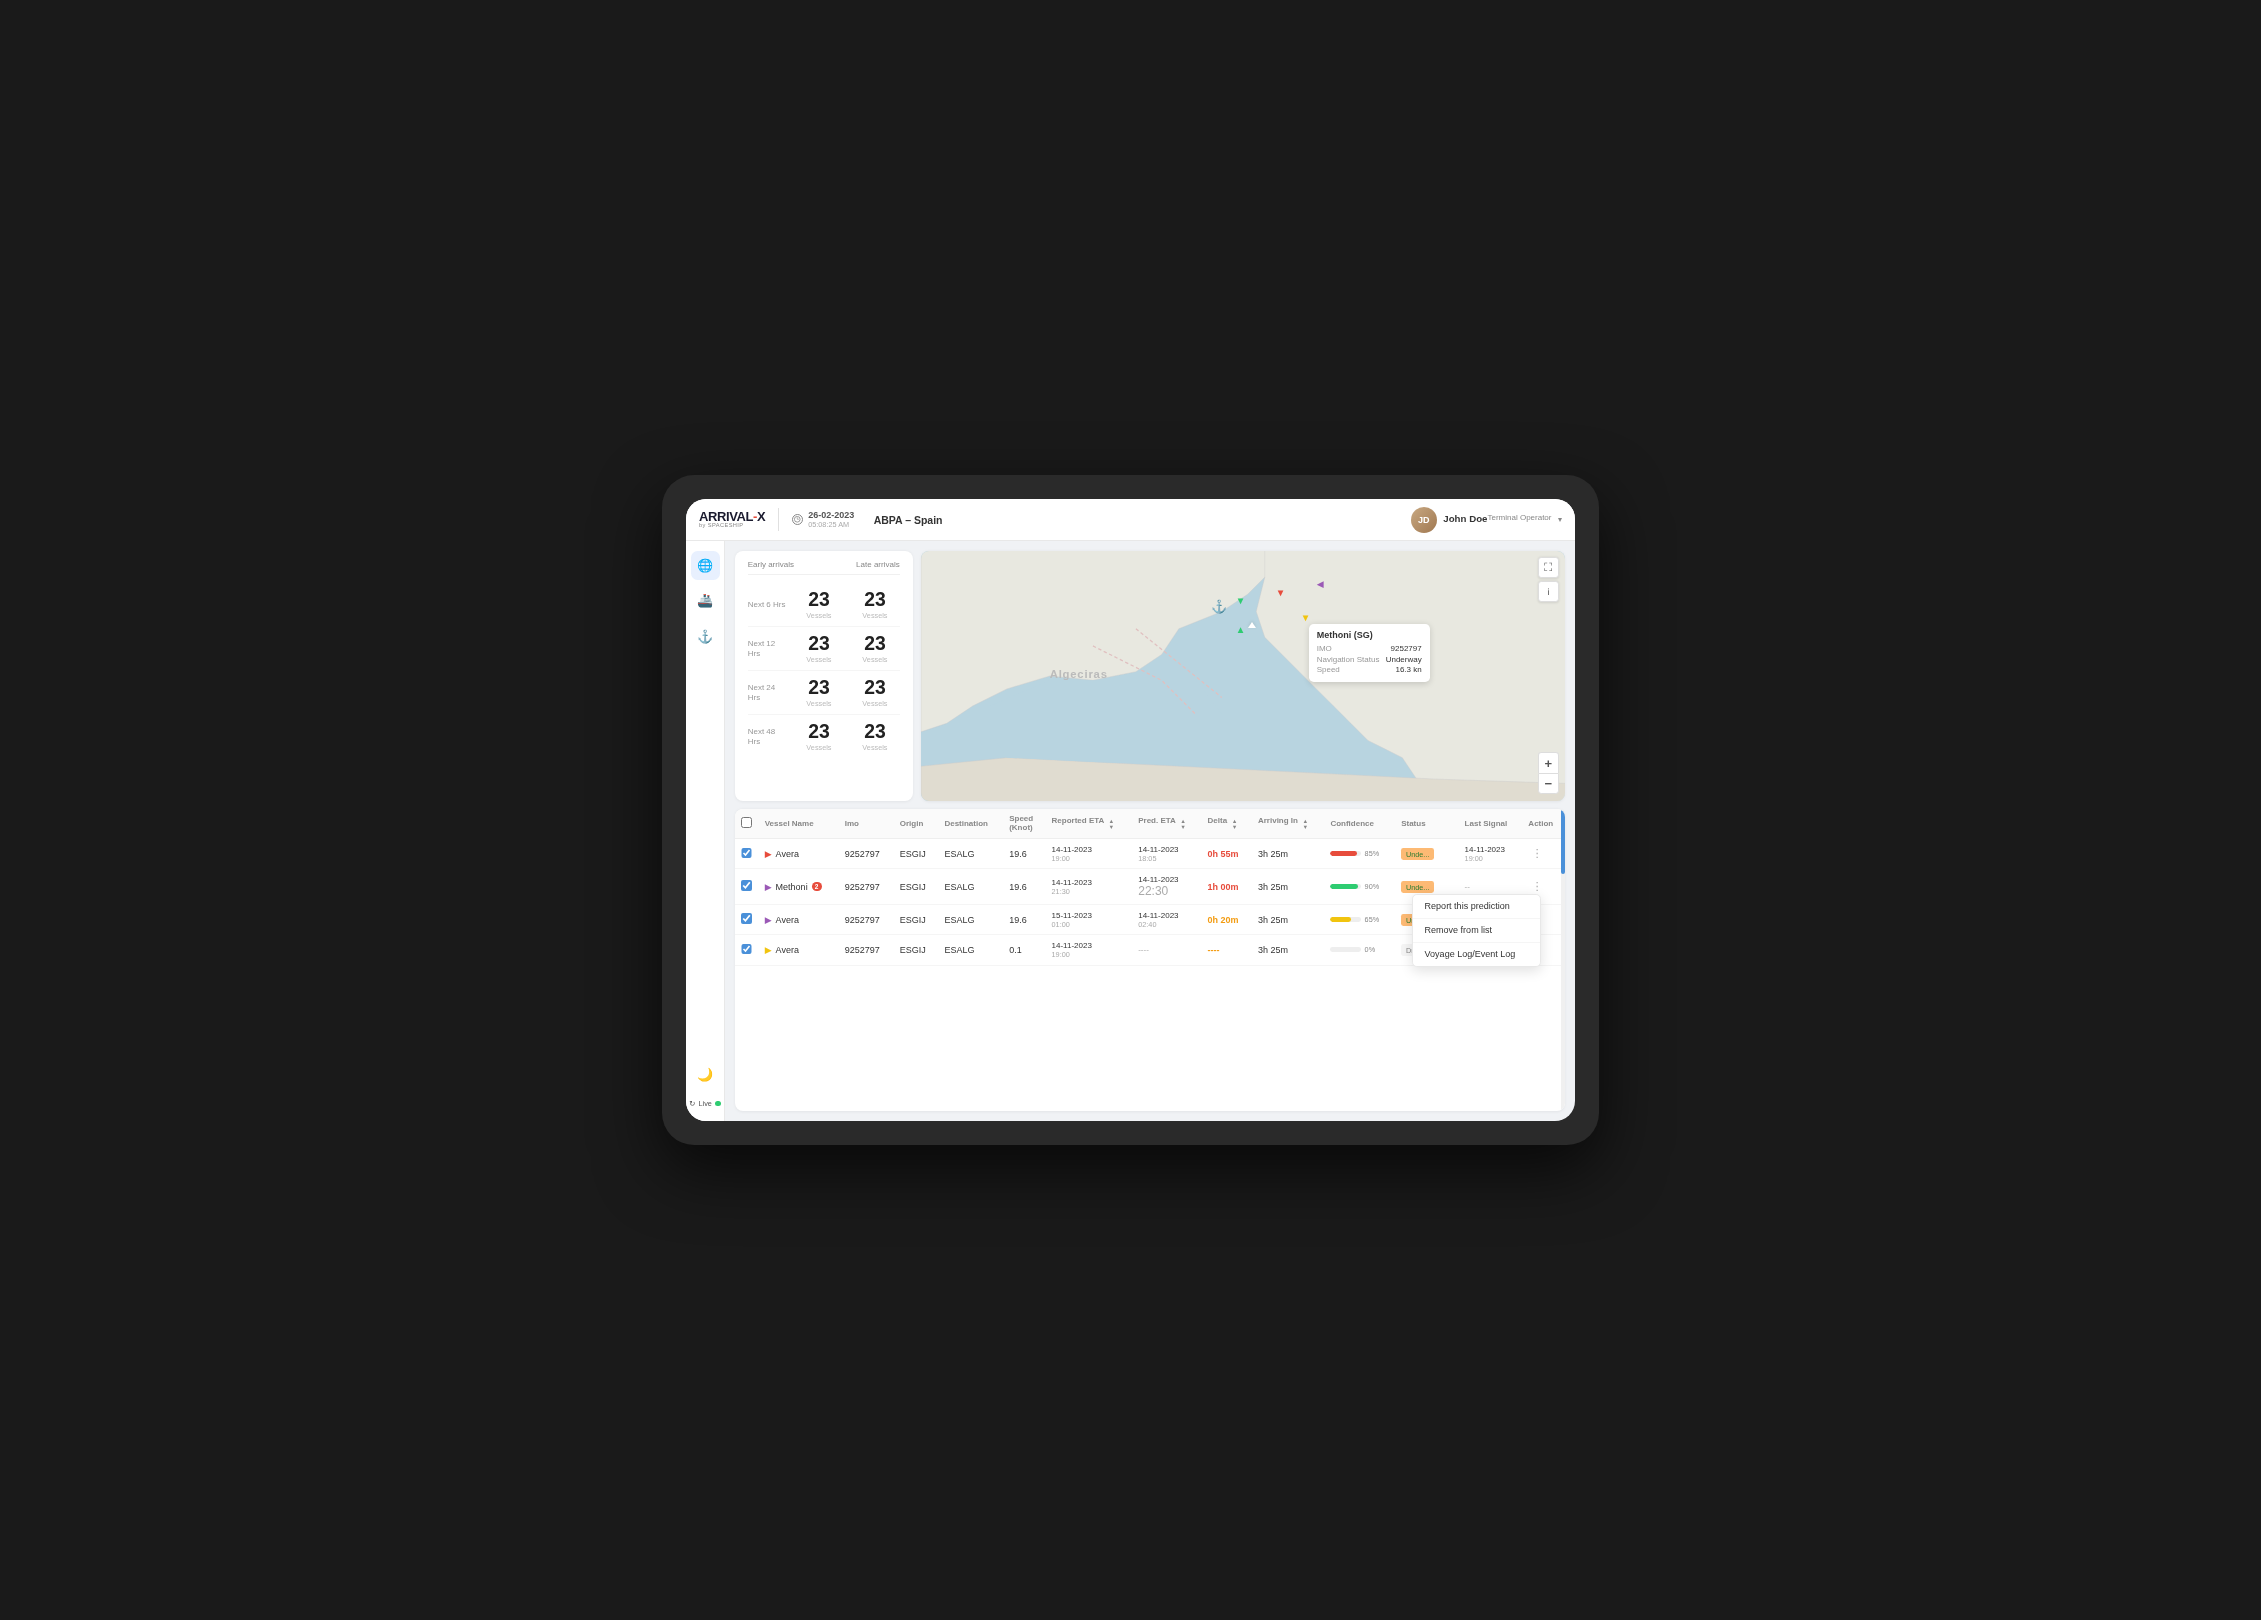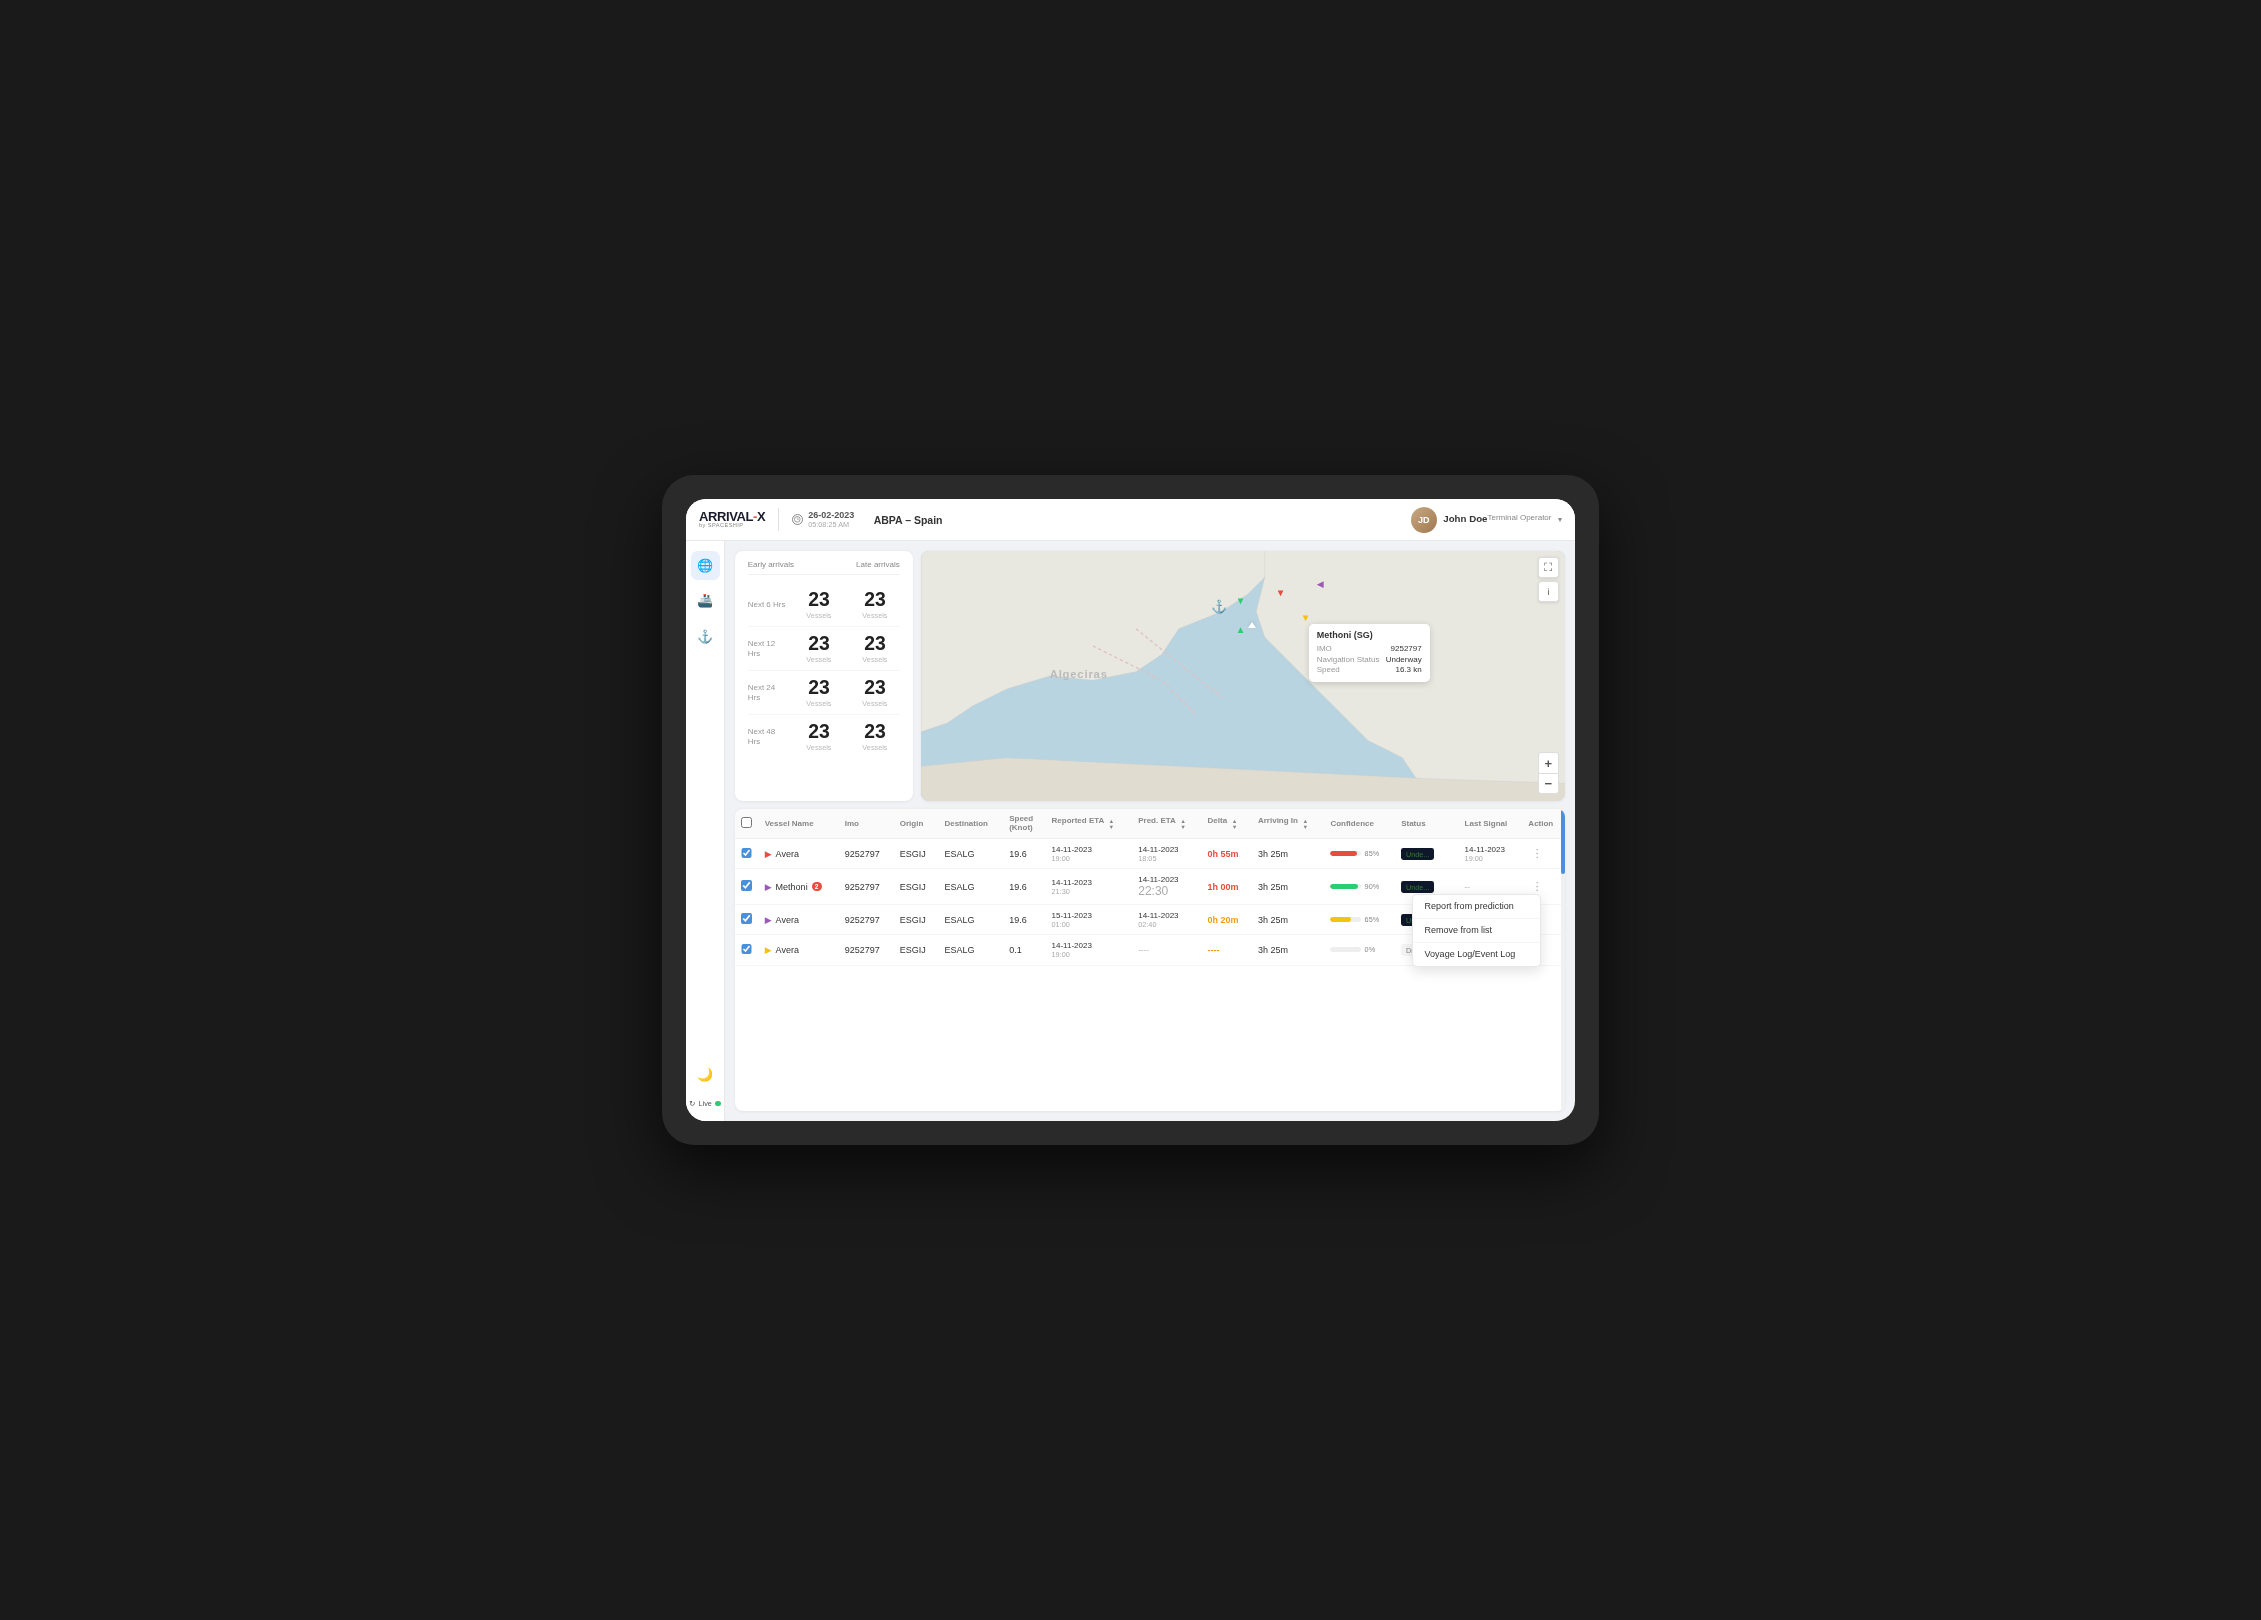--- a/index.html
+++ b/index.html
@@ -415,21 +415,21 @@
       height: 100%;
       border-radius: 2.4px;
     }
     .conf-label { font-size: 7.3px; color: #888; }
     .status-badge {
       font-size: 7.3px;
       padding: 1.6px 4.8px;
       border-radius: 2.4px;
       font-weight: 500;
     }
-    .status-underway { background: #0f172a; color: #2e7d32; }
+    .status-underway { background: #fdba74; color: #2e7d32; }
     .status-drifting { background: #f5f5f5; color: #888; }
     .delta-positive { color: #e74c3c; font-weight: 600; }
     .delta-neutral { color: #f39c12; font-weight: 600; }
     .action-btn {
       background: none;
       border: none;
       cursor: pointer;
       font-size: 11.3px;
       color: #aaa;
       padding: 1.6px 3.2px;
@@ -848,21 +848,21 @@
                       <div style="font-size:7.3px;color:#aaa;">19:00</div>
                     </td>
     <td>
       <button class="action-btn">⋮</button>
     </td>
   </tr>
                 </tbody>
             </table>
 
             <div class="context-menu">
-              <div class="context-menu-item">Report from prediction</div>
+              <div class="context-menu-item">Report this prediction</div>
               <div class="context-menu-item">Remove from list</div>
               <div class="context-menu-item">Voyage Log/Event Log</div>
             </div>
             <div class="scrollbar-track">
               <div class="scrollbar-thumb"></div>
             </div>
           </div>
         </div>
 
       </div>

